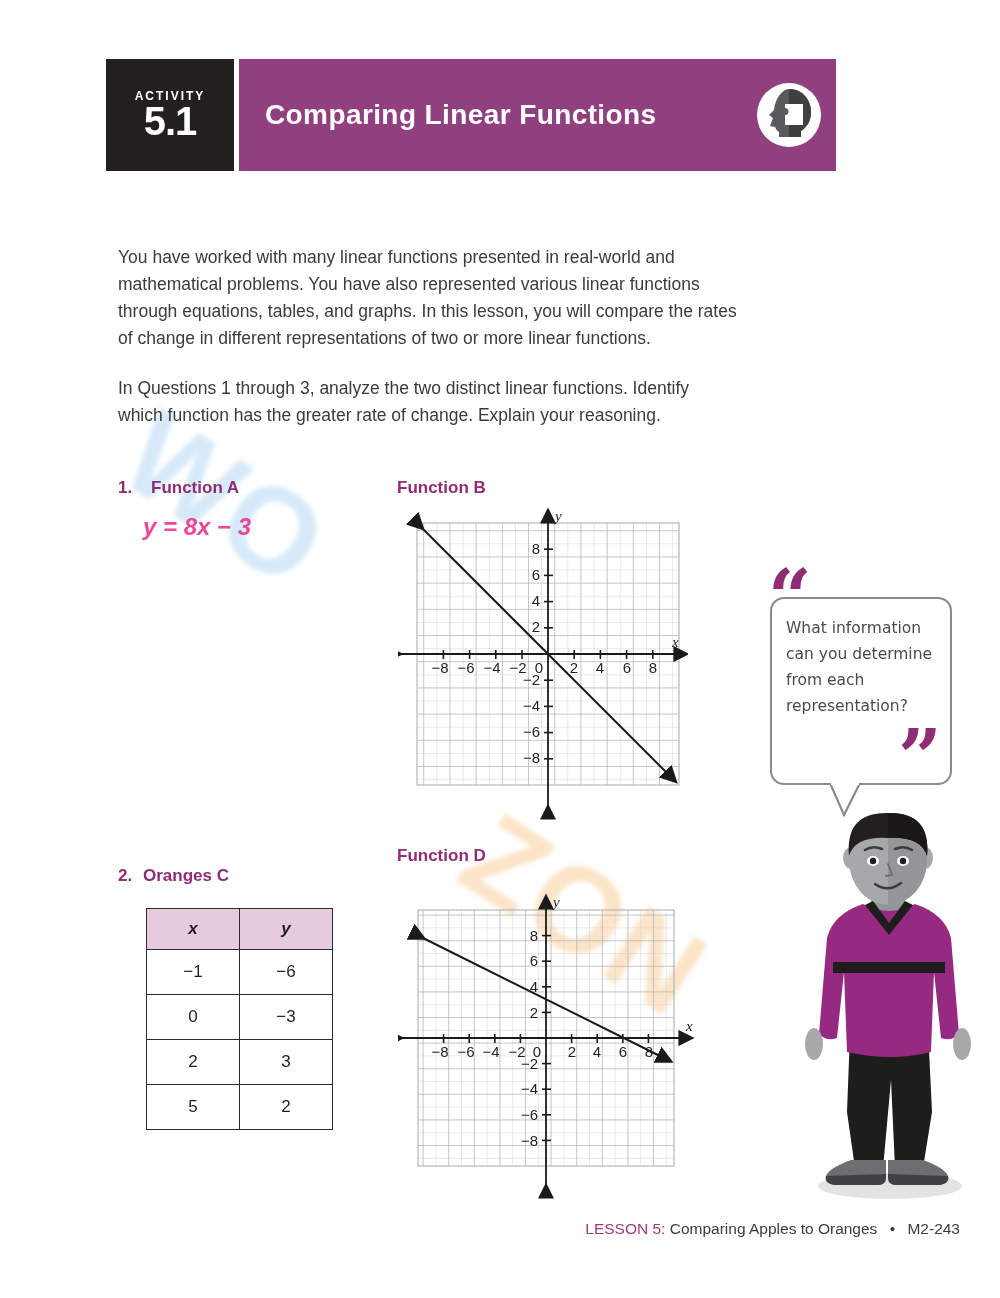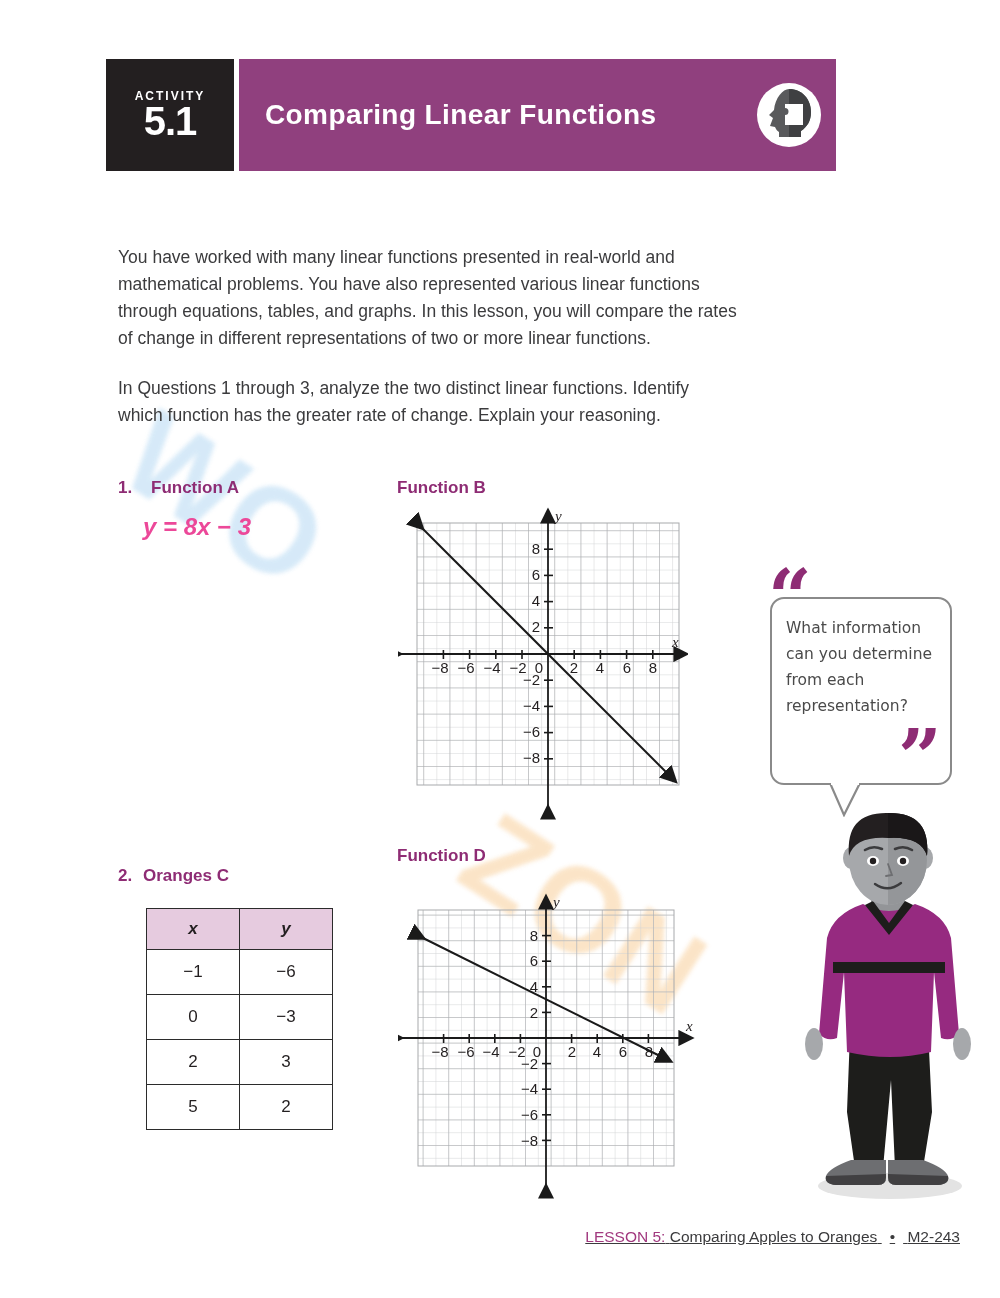--- a/index.html
+++ b/index.html
@@ -59,22 +59,22 @@
   .bubble-txt{position:absolute;left:16px;top:18px;width:156px;
               font-family:"DejaVu Sans",sans-serif;font-size:15.5px;
               line-height:26px;color:#4a4a4a;}
   .qmark{position:absolute;color:#8e2c74;font-size:76px;line-height:1;
          font-family:"DejaVu Serif",serif;font-weight:bold;}
   .qm-open{left:768px;top:560px;}
   .qm-close{left:898px;top:720px;}
   .tail{position:absolute;left:828px;top:783px;}
 
   
-  .footer{position:absolute;right:40px;bottom:52px;font-size:15.5px;
-          color:#3b3b3d;white-space:nowrap;text-decoration:underline;}
+  .footer{position:absolute;right:40px;bottom:60px;font-size:15.5px;
+          color:#3b3b3d;white-space:nowrap;}
   .footer .lsn{color:#a1397f;}
   .footer .dot{margin:0 8px;}
 
   
   .person{position:absolute;left:795px;top:812px;width:185px;height:392px;}
 </style>
 </head>
 <body>
 
 <div class="page">

